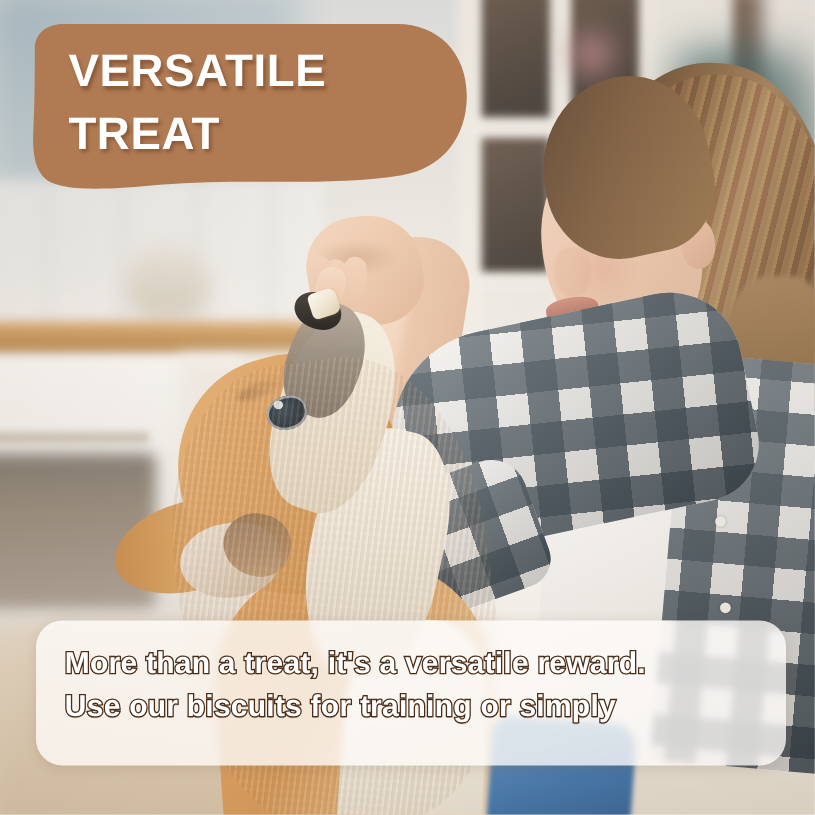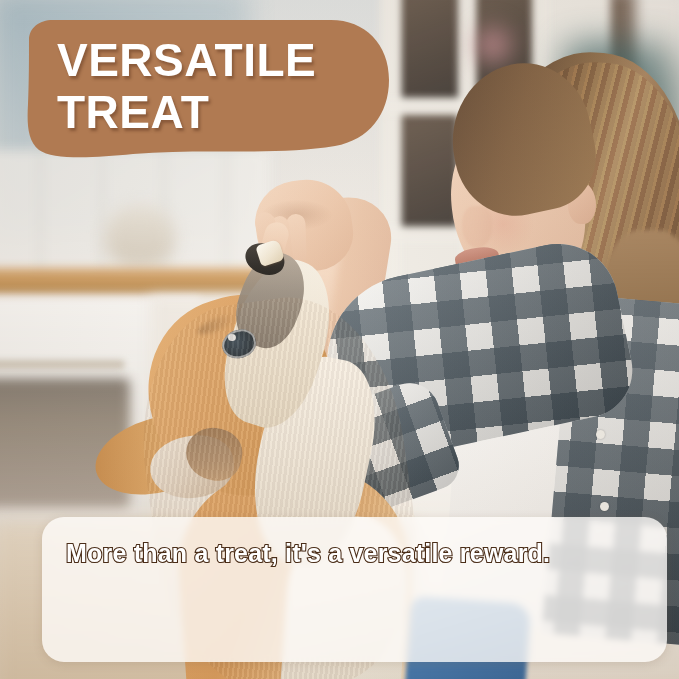--- a/index.html
+++ b/index.html
@@ -601,35 +601,35 @@
   .badge svg { display: block; width: 100%; height: 100%; overflow: visible; }
   .badge-text {
     position: absolute;
     left: 44px;
     top: 16px;
     width: 310px;
   }
   .badge-line {
     font-family: "Liberation Sans", sans-serif;
     font-weight: bold;
-    font-size: 46px;
+    font-size: 38px;
     line-height: 52px;
     letter-spacing: 0.5px;
     color: #ffffff;
     text-shadow: 2px 3px 3px rgba(90,52,28,.45);
     white-space: nowrap;
   }
 
   
   .bottom-panel {
     position: absolute;
-    left: 42px;
+    left: 30px;
     top: 517px;
     width: 625px;
-    height: 145px;
+    height: 121px;
     border-radius: 22px;
     background: rgba(255,253,250,.78);
     box-shadow: 0 2px 10px rgba(120,95,70,.18);
     backdrop-filter: blur(3px);
   }
   .panel-text {
     position: absolute;
     left: 24px;
     top: 18px;
     right: 12px;
@@ -766,16 +766,17 @@
     </svg>
     <div class="badge-text">
       <div class="badge-line">VERSATILE</div>
       <div class="badge-line">TREAT</div>
     </div>
   </div>
 
   <div class="bottom-panel">
     <div class="panel-text">
       <div class="panel-line">More than a treat, it's a versatile reward.</div>
+      <div class="panel-line">Use our biscuits for training or simply</div>
     </div>
   </div>
 
 </div>
 
 </body></html>

